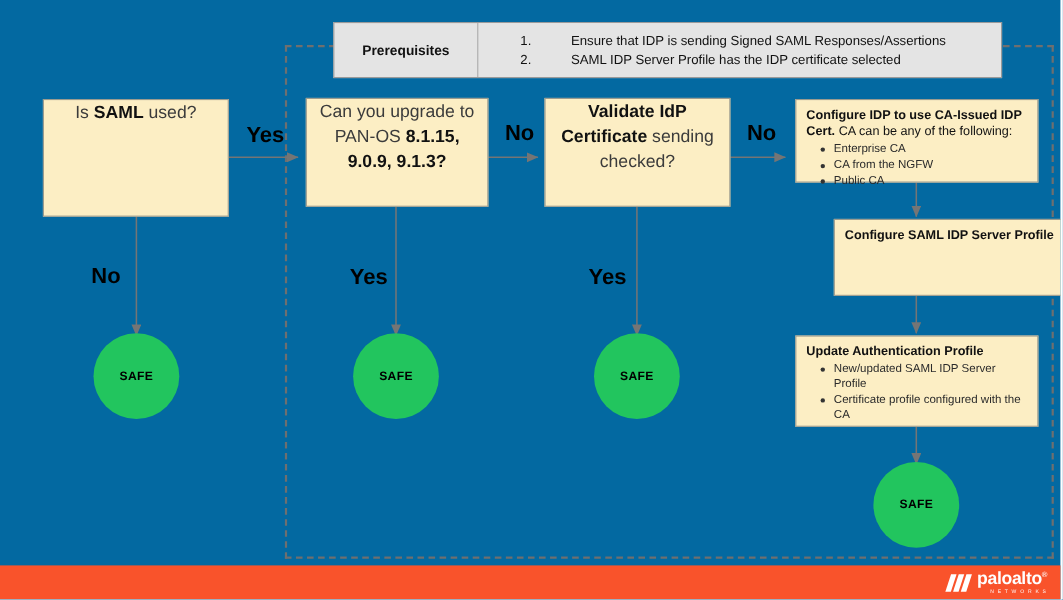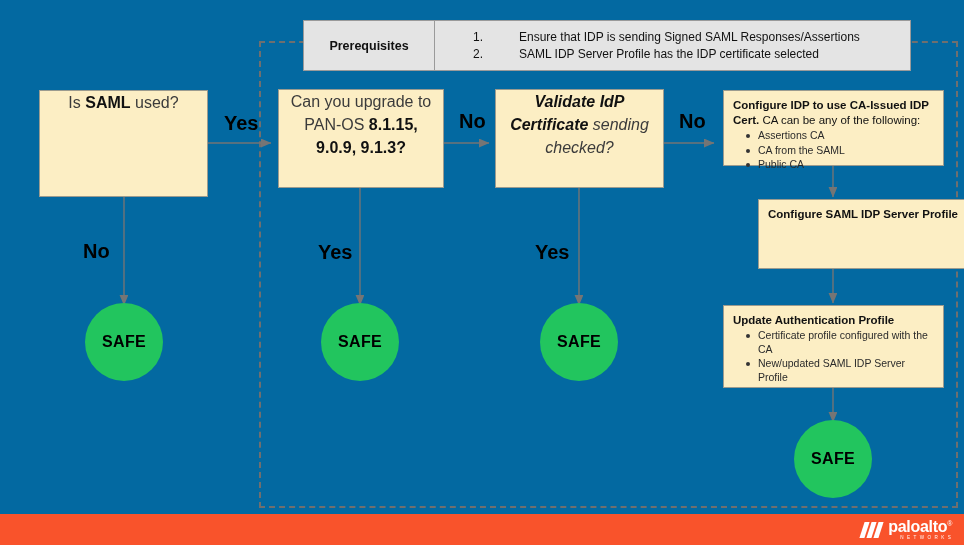--- a/index.html
+++ b/index.html
@@ -134,21 +134,21 @@
 
   
   .safe {
     position: absolute;
     border-radius: 50%;
     background: #22c55e;
     display: flex;
     align-items: center;
     justify-content: center;
     color: #000;
-    font-size: 16px;
+    font-size: 11px;
     font-weight: bold;
     letter-spacing: .3px;
   }
 
   
   .edge-label {
     position: absolute;
     font-size: 20px;
     font-weight: bold;
     color: #000;
@@ -280,52 +280,52 @@
   </div>
 
   <div class="ybox center" style="left:278px; top:89px; width:166px; height:99px;">
     <div class="dec-text">
       <span>Can you upgrade to</span><br>
       <span>PAN-OS </span><b>8.1.15,</b><br>
       <b>9.0.9, 9.1.3?</b>
     </div>
   </div>
 
-  <div class="ybox center" style="left:495px; top:89px; width:169px; height:99px;font-style:italic;">
+  <div class="ybox center" style="left:495px; top:89px; width:169px; height:99px;">
     <div class="dec-text">
       <b>Validate IdP</b><br>
       <b>Certificate</b><span> sending</span><br>
       <span>checked?</span>
     </div>
   </div>
 
   <div class="ybox abox" style="left:723px; top:90px; width:221px; height:76px;">
     <div class="abox-head">
       <span>Configure IDP to use CA-Issued IDP Cert.</span><span class="norm"> CA can be any of the following:</span>
     </div>
     <ul>
-      <li>Assertions CA</li>
-      <li>CA from the SAML</li>
+      <li>Enterprise CA</li>
+      <li>CA from the NGFW</li>
       <li>Public CA</li>
     </ul>
   </div>
 
   <div class="ybox abox" style="left:758px; top:199px; width:221px; height:70px;">
     <div class="abox-head">
       <span>Configure SAML IDP Server Profile</span>
     </div>
   </div>
 
   <div class="ybox abox" style="left:723px; top:305px; width:221px; height:83px;">
     <div class="abox-head">
       <span>Update Authentication Profile</span>
     </div>
     <ul>
+      <li>New/updated SAML IDP Server Profile</li>
       <li>Certificate profile configured with the CA</li>
-      <li>New/updated SAML IDP Server Profile</li>
     </ul>
   </div>
 
   <div class="edge-label" style="left:224px; top:112px;">Yes</div>
   <div class="edge-label" style="left:83px; top:240px;">No</div>
   <div class="edge-label" style="left:459px; top:110px;">No</div>
   <div class="edge-label" style="left:318px; top:241px;">Yes</div>
   <div class="edge-label" style="left:679px; top:110px;">No</div>
   <div class="edge-label" style="left:535px; top:241px;">Yes</div>
 

